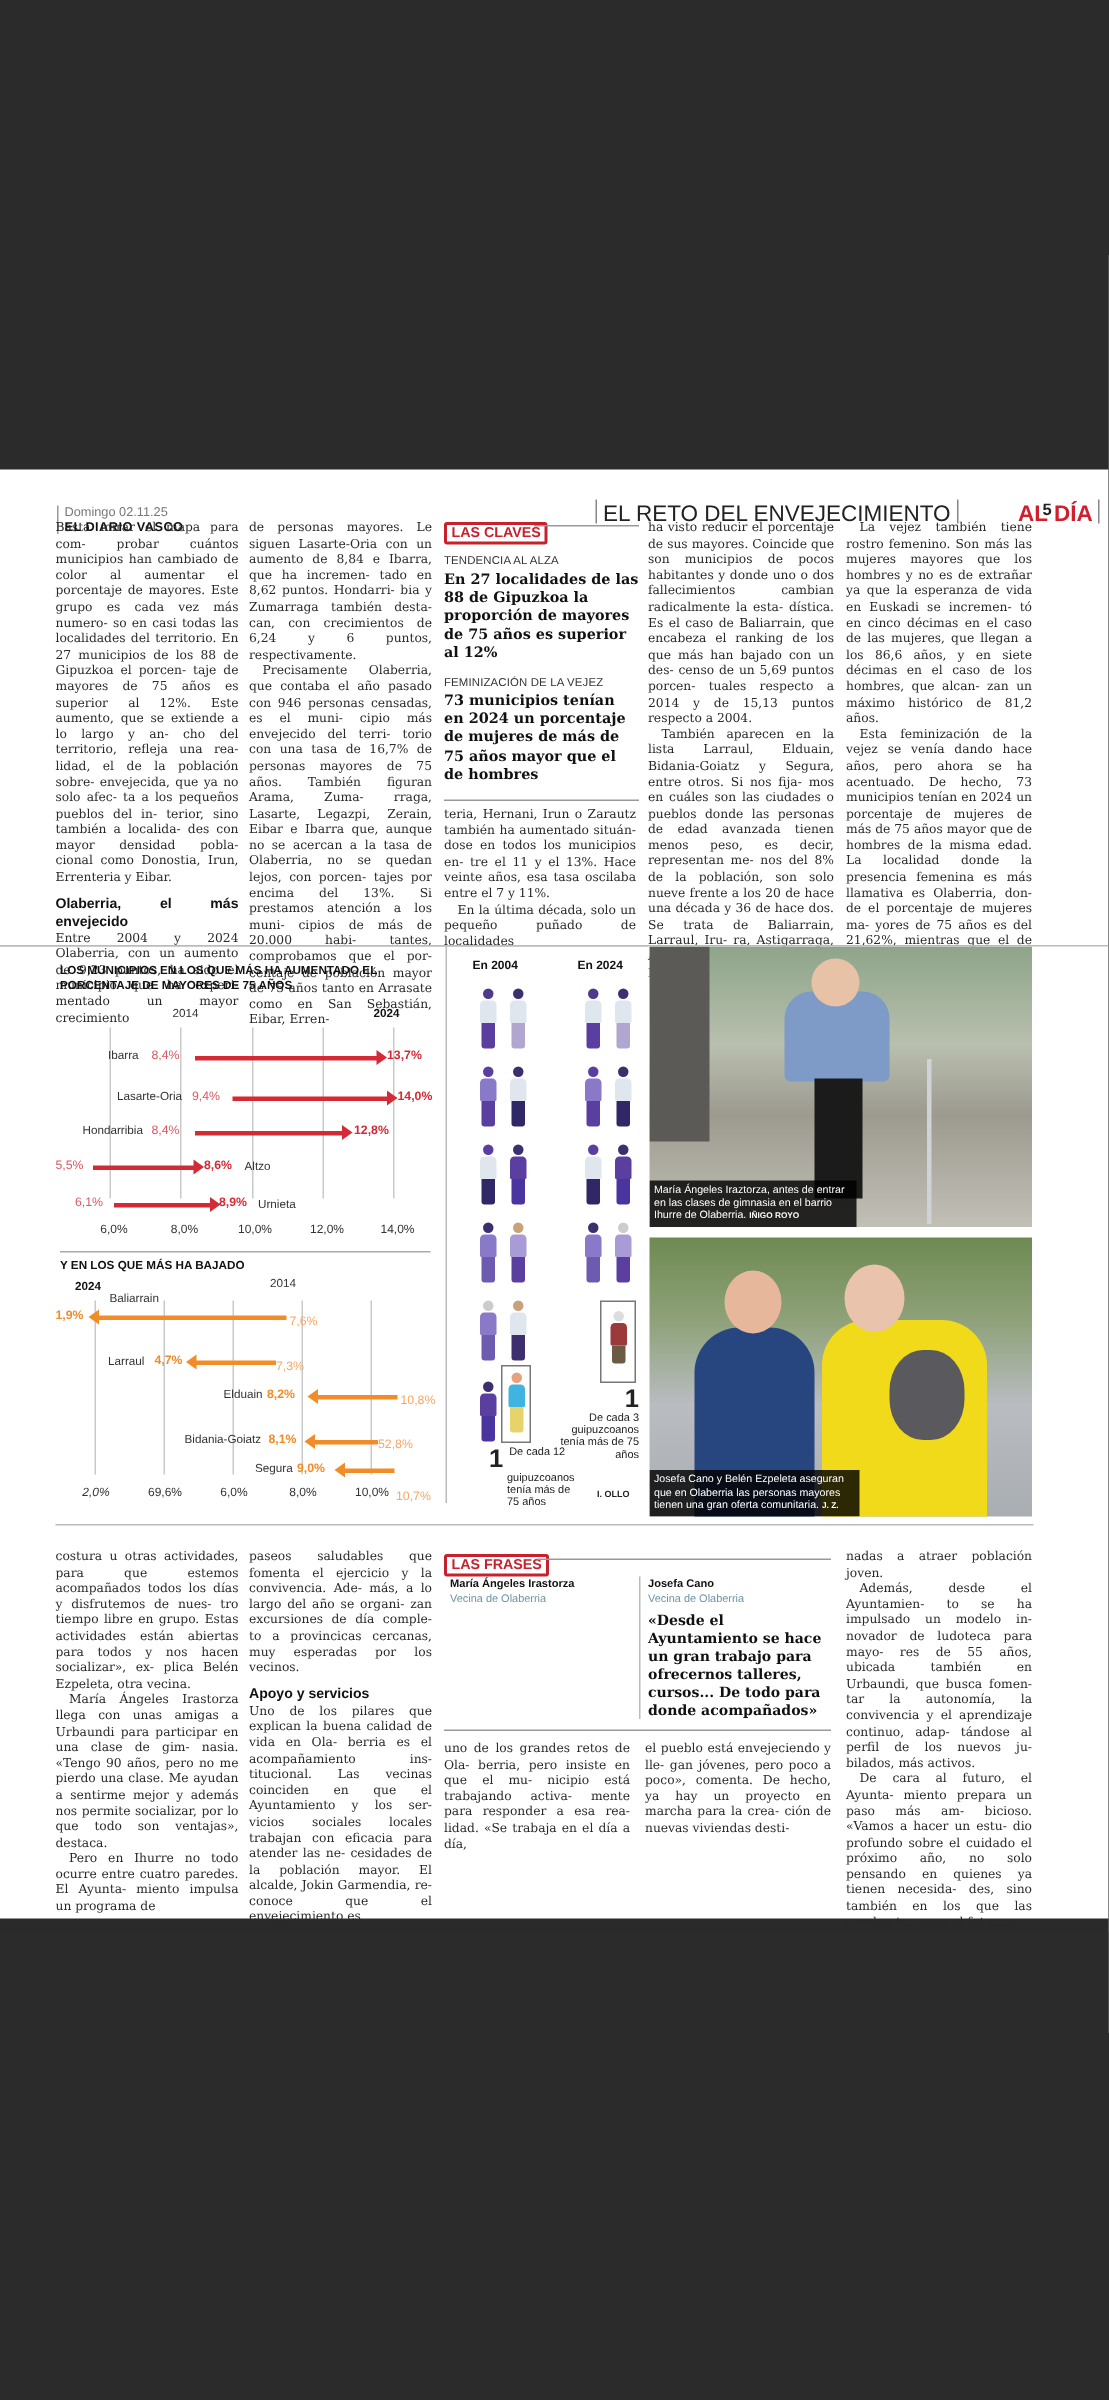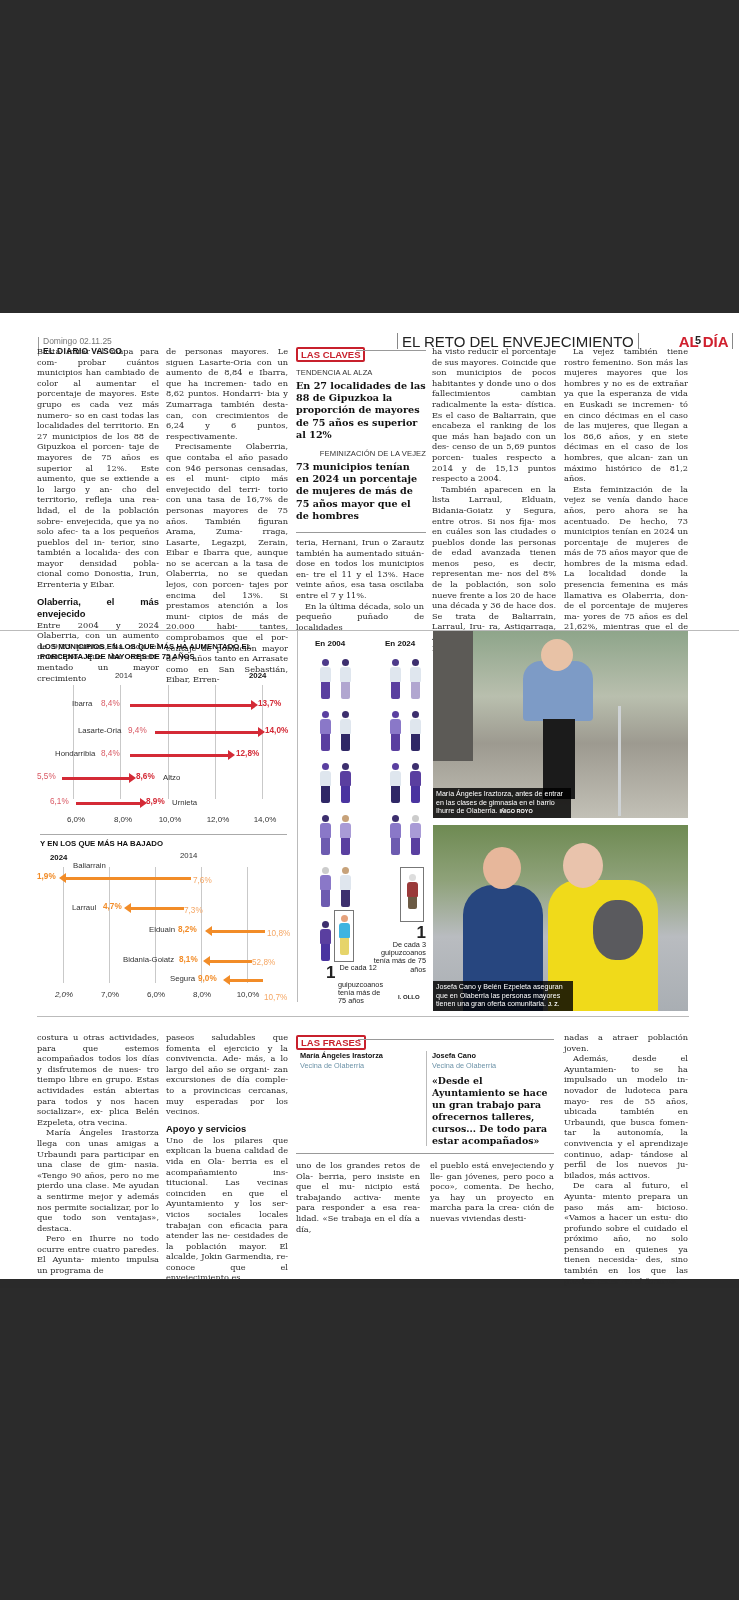--- a/index.html
+++ b/index.html
@@ -98,21 +98,21 @@
   <div class="col" style="left:166px; top:33px; width:122px;">
     <p class="noindent">de personas mayores. Le siguen Lasarte-Oria con un aumento de 8,84 e Ibarra, que ha incremen- tado en 8,62 puntos. Hondarri- bia y Zumarraga también desta- can, con crecimientos de 6,24 y 6 puntos, respectivamente.</p>
     <p>Precisamente Olaberria, que contaba el año pasado con 946 personas censadas, es el muni- cipio más envejecido del terri- torio con una tasa de 16,7% de personas mayores de 75 años. También figuran Arama, Zuma- rraga, Lasarte, Legazpi, Zerain, Eibar e Ibarra que, aunque no se acercan a la tasa de Olaberria, no se quedan lejos, con porcen- tajes por encima del 13%. Si prestamos atención a los muni- cipios de más de 20.000 habi- tantes, comprobamos que el por- centaje de población mayor de 75 años tanto en Arrasate como en San Sebastián, Eibar, Erren-</p>
   </div>
 
   <div class="claves">
     <span class="tagbox">LAS CLAVES</span>
     <div class="rule"></div>
     <div class="kicker">TENDENCIA AL ALZA</div>
     <div class="claim">En 27 localidades de las 88 de Gipuzkoa la proporción de mayores de 75 años es superior al 12%</div>
-    <div class="kicker" style="margin-top:8px;text-align:right;">FEMINIZACIÓN DE LA VEJEZ</div>
+    <div class="kicker" style="margin-top:8px;">FEMINIZACIÓN DE LA VEJEZ</div>
     <div class="claim">73 municipios tenían en 2024 un porcentaje de mujeres de más de 75 años mayor que el de hombres</div>
     <div class="hr"></div>
   </div>
 
   <div class="col" style="left:296px; top:224px; width:128px;">
     <p class="noindent">teria, Hernani, Irun o Zarautz también ha aumentado situán- dose en todos los municipios en- tre el 11 y el 13%. Hace veinte años, esa tasa oscilaba entre el 7 y 11%.</p>
     <p>En la última década, solo un pequeño puñado de localidades</p>
   </div>
   <div class="col" style="left:432px; top:33px; width:124px;">
     <p class="noindent">ha visto reducir el porcentaje de sus mayores. Coincide que son municipios de pocos habitantes y donde uno o dos fallecimientos cambian radicalmente la esta- dística. Es el caso de Baliarrain, que encabeza el ranking de los que más han bajado con un des- censo de un 5,69 puntos porcen- tuales respecto a 2014 y de 15,13 puntos respecto a 2004.</p>
@@ -207,21 +207,21 @@
     <div class="bar" style="left:209px; top:329px; width:43px; background:#f28c28;"></div>
     <div class="val" style="left:252px; top:327px; color:#f5a765;">52,8%</div>
 
     <div class="name" style="left:170px; top:343px;">Segura</div>
     <div class="val" style="left:198px; top:343px; color:#f28c28; font-weight:bold;">9,0%</div>
     <div class="arrow-l" style="left:223px; top:344px; border-right:7px solid #f28c28;"></div>
     <div class="bar" style="left:229px; top:348px; width:34px; background:#f28c28;"></div>
     <div class="val" style="left:264px; top:346px; color:#f5a765;margin-top:16px;">10,7%</div>
 
     <div class="xtick" style="left:64px; top:359px;font-style:italic;">2,0%</div>
-    <div class="xtick" style="left:110px; top:359px;">7,0%</div>
+    <div class="xtick" style="left:110px; top:359px;">69,6%</div>
     <div class="xtick" style="left:156px; top:359px;">6,0%</div>
     <div class="xtick" style="left:202px; top:359px;">8,0%</div>
     <div class="xtick" style="left:248px; top:359px;">10,0%</div>
   </div>
 
   <div class="people">
     <div class="yr" style="left:17px;">En 2004</div>
     <div class="yr" style="left:87px;">En 2024</div>
 
     <div class="fig" style="left:20px; top:28px;">
@@ -380,21 +380,21 @@
     <span class="tagbox">LAS FRASES</span>
     <div class="topline"></div>
     <div class="quote-col" style="left:4px;">
       <div class="qname">María Ángeles Irastorza</div>
       <div class="qrole">Vecina de Olaberria</div>
     </div>
     <div class="vline"></div>
     <div class="quote-col" style="left:136px;">
       <div class="qname">Josefa Cano</div>
       <div class="qrole">Vecina de Olaberria</div>
-      <div class="qtext">«Desde el Ayuntamiento se hace un gran trabajo para ofrecernos talleres, cursos... De todo para estar acompañados»</div>
+      <div class="qtext">«Desde el Ayuntamiento se hace un gran trabajo para ofrecernos talleres, cursos... De todo para donde acompañados»</div>
     </div>
     <div class="bottomline"></div>
   </div>
 
   <div class="col" style="left:296px; top:847px; width:124px;">
     <p class="noindent">uno de los grandes retos de Ola- berria, pero insiste en que el mu- nicipio está trabajando activa- mente para responder a esa rea- lidad. «Se trabaja en el día a día,</p>
   </div>
   <div class="col" style="left:430px; top:847px; width:124px;">
     <p class="noindent">el pueblo está envejeciendo y lle- gan jóvenes, pero poco a poco», comenta. De hecho, ya hay un proyecto en marcha para la crea- ción de nuevas viviendas desti-</p>
   </div>

